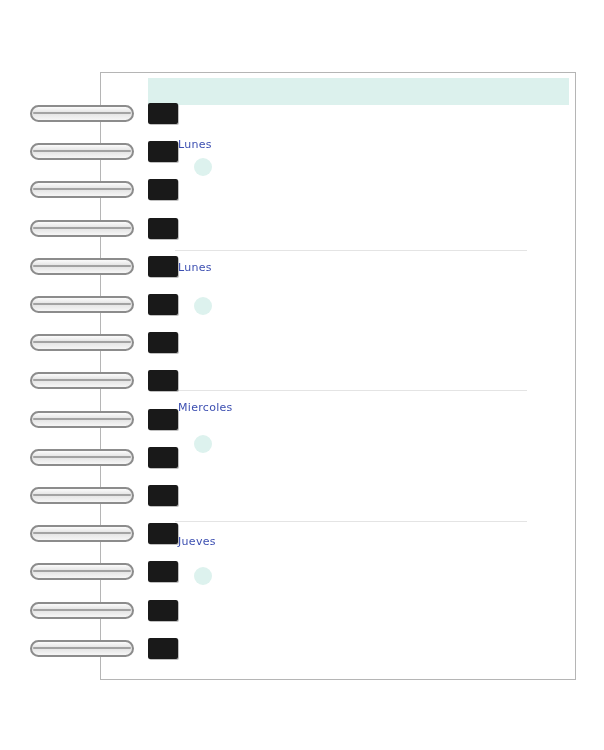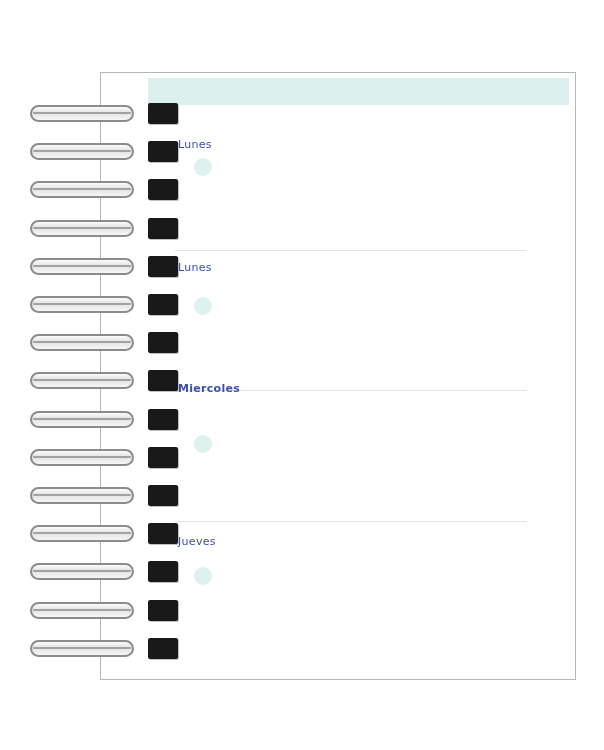--- a/index.html
+++ b/index.html
@@ -108,21 +108,21 @@
   }
 
   .label-lunes      { top: 138px; }
   .circle-lunes     { top: 158px; }
   .divider-1        { top: 250px; }
 
   .label-martes     { top: 261px; }
   .circle-martes    { top: 297px; }
   .divider-2        { top: 390px; }
 
-  .label-miercoles  { top: 382px; font-weight: bold; }
+  .label-miercoles  { top: 401px; }
   .circle-miercoles { top: 435px; }
   .divider-3        { top: 521px; }
 
   .label-jueves     { top: 535px; }
   .circle-jueves    { top: 567px; }
 </style>
 </head>
 <body>
 
 <div class="scene">

